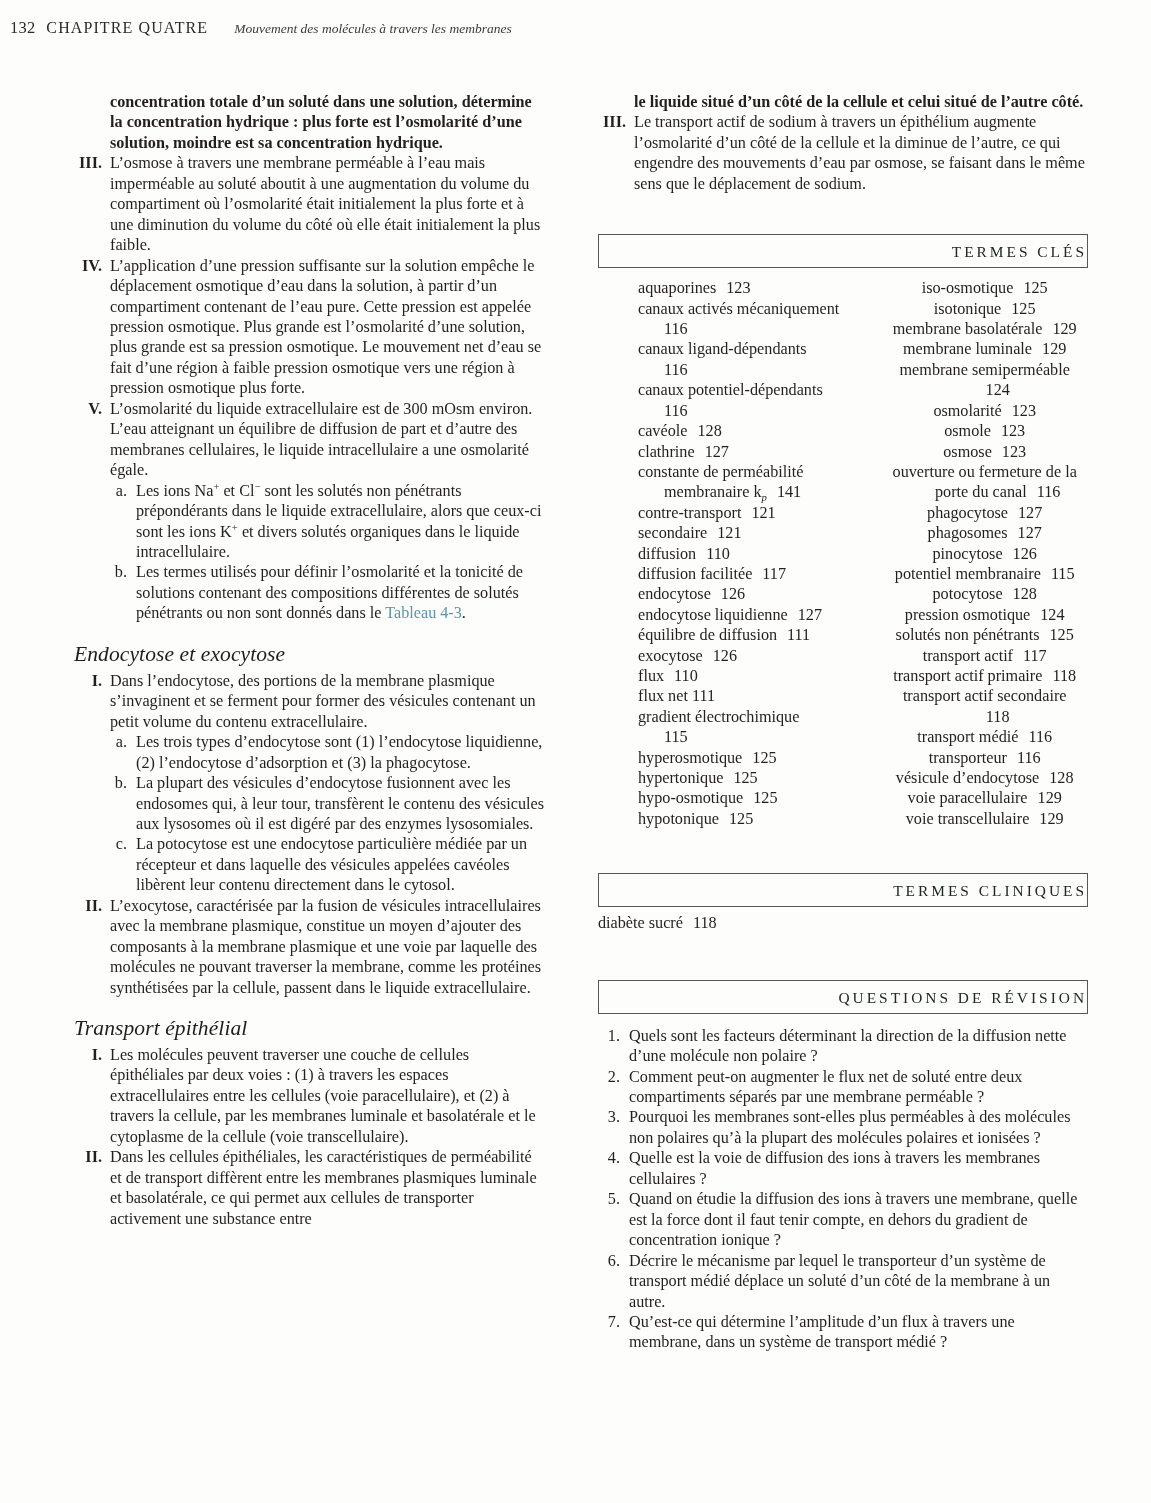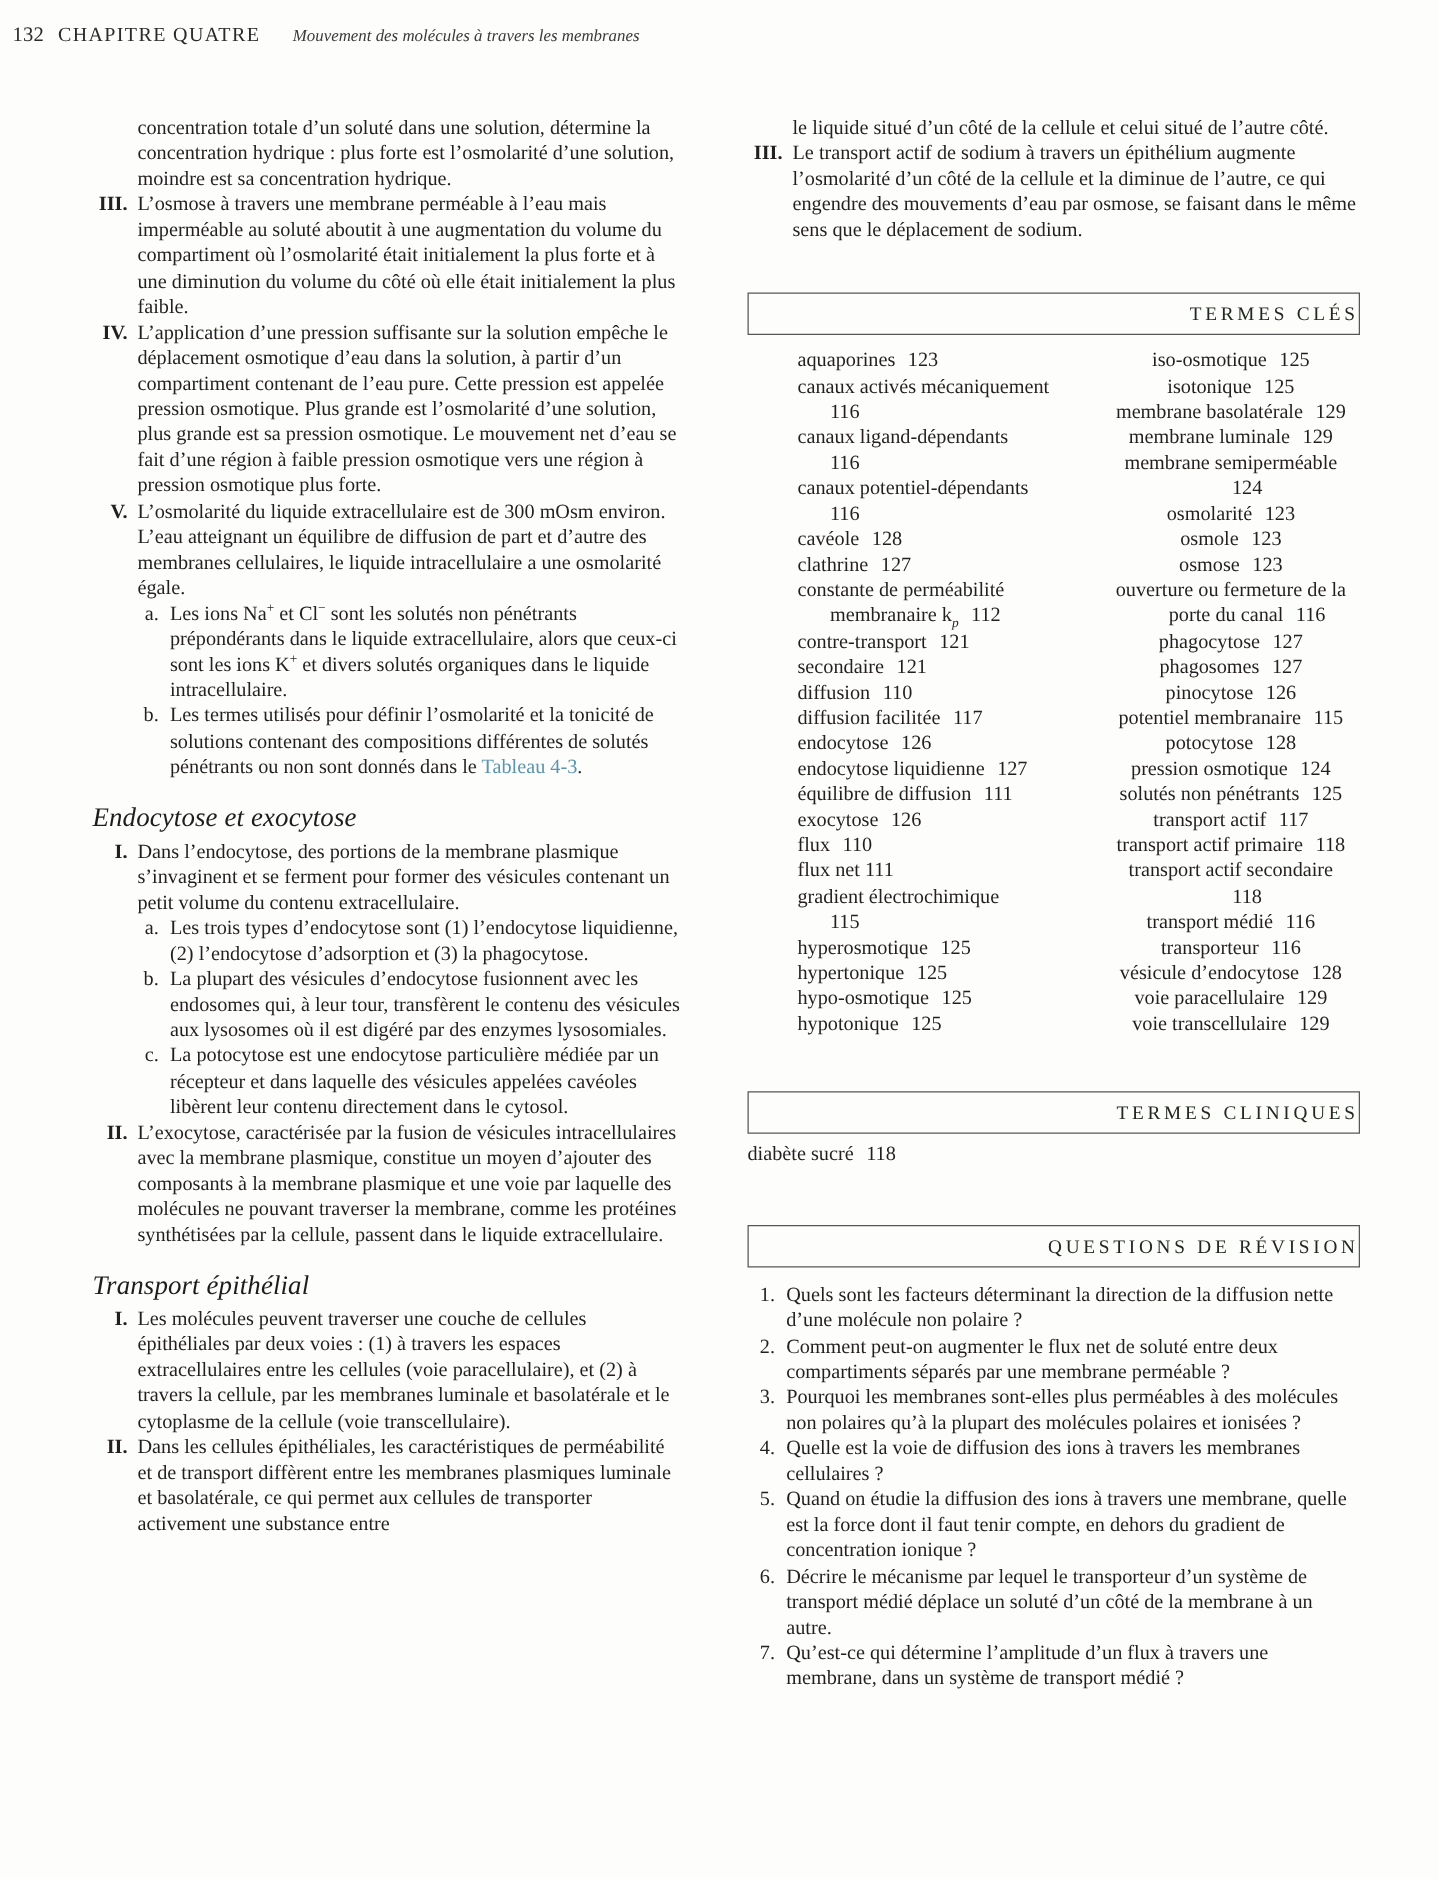--- a/index.html
+++ b/index.html
@@ -73,21 +73,21 @@
     white-space: pre;
   }
   .oitem > .bd {
     flex: 1 1 auto;
     text-indent: 0;
   }
 
   
   .lvl1 > .mk { width: 28px; padding-right: 8px; font-weight: bold; }
   
-  .cont { margin-left: 36px; }
+  .cont { margin-left: 36px; font-weight: bold; }
   
   .lvl2 { margin-left: 36px; }
   .lvl2 > .mk { width: 17px; padding-right: 9px; }
   
   .qitem > .mk { width: 22px; padding-right: 9px; }
 
   .subhead {
     font-style: italic;
     font-size: 21.5px;
     line-height: 26px;
@@ -227,21 +227,21 @@
     <div class="boxhead">TERMES CLÉS</div>
 
     <div class="terms">
       <div class="tcol a">
         <div class="termline"><span>aquaporines</span><span class="pg">123</span></div>
         <div class="termline"><span>canaux activés mécaniquement</span><div class="indent">116</div></div>
         <div class="termline"><span>canaux ligand-dépendants</span><div class="indent">116</div></div>
         <div class="termline"><span>canaux potentiel-dépendants</span><div class="indent">116</div></div>
         <div class="termline"><span>cavéole</span><span class="pg">128</span></div>
         <div class="termline"><span>clathrine</span><span class="pg">127</span></div>
-        <div class="termline"><span>constante de perméabilité</span><div class="indent"><span>membranaire k</span><span class="ital"><sub>p</sub></span><span class="pg">112</span></div></div>
+        <div class="termline"><span>constante de perméabilité</span><div class="indent"><span>membranaire k</span><span class="ital"><sub>p</sub></span><span class="pg">141</span></div></div>
         <div class="termline"><span>contre-transport</span><span class="pg">121</span></div>
         <div class="termline"><span>secondaire</span><span class="pg">121</span></div>
         <div class="termline"><span>diffusion</span><span class="pg">110</span></div>
         <div class="termline"><span>diffusion facilitée</span><span class="pg">117</span></div>
         <div class="termline"><span>endocytose</span><span class="pg">126</span></div>
         <div class="termline"><span>endocytose liquidienne</span><span class="pg">127</span></div>
         <div class="termline"><span>équilibre de diffusion</span><span class="pg">111</span></div>
         <div class="termline"><span>exocytose</span><span class="pg">126</span></div>
         <div class="termline"><span>flux</span><span class="pg">110</span></div>
         <div class="termline"><span>flux net 111</span></div>

